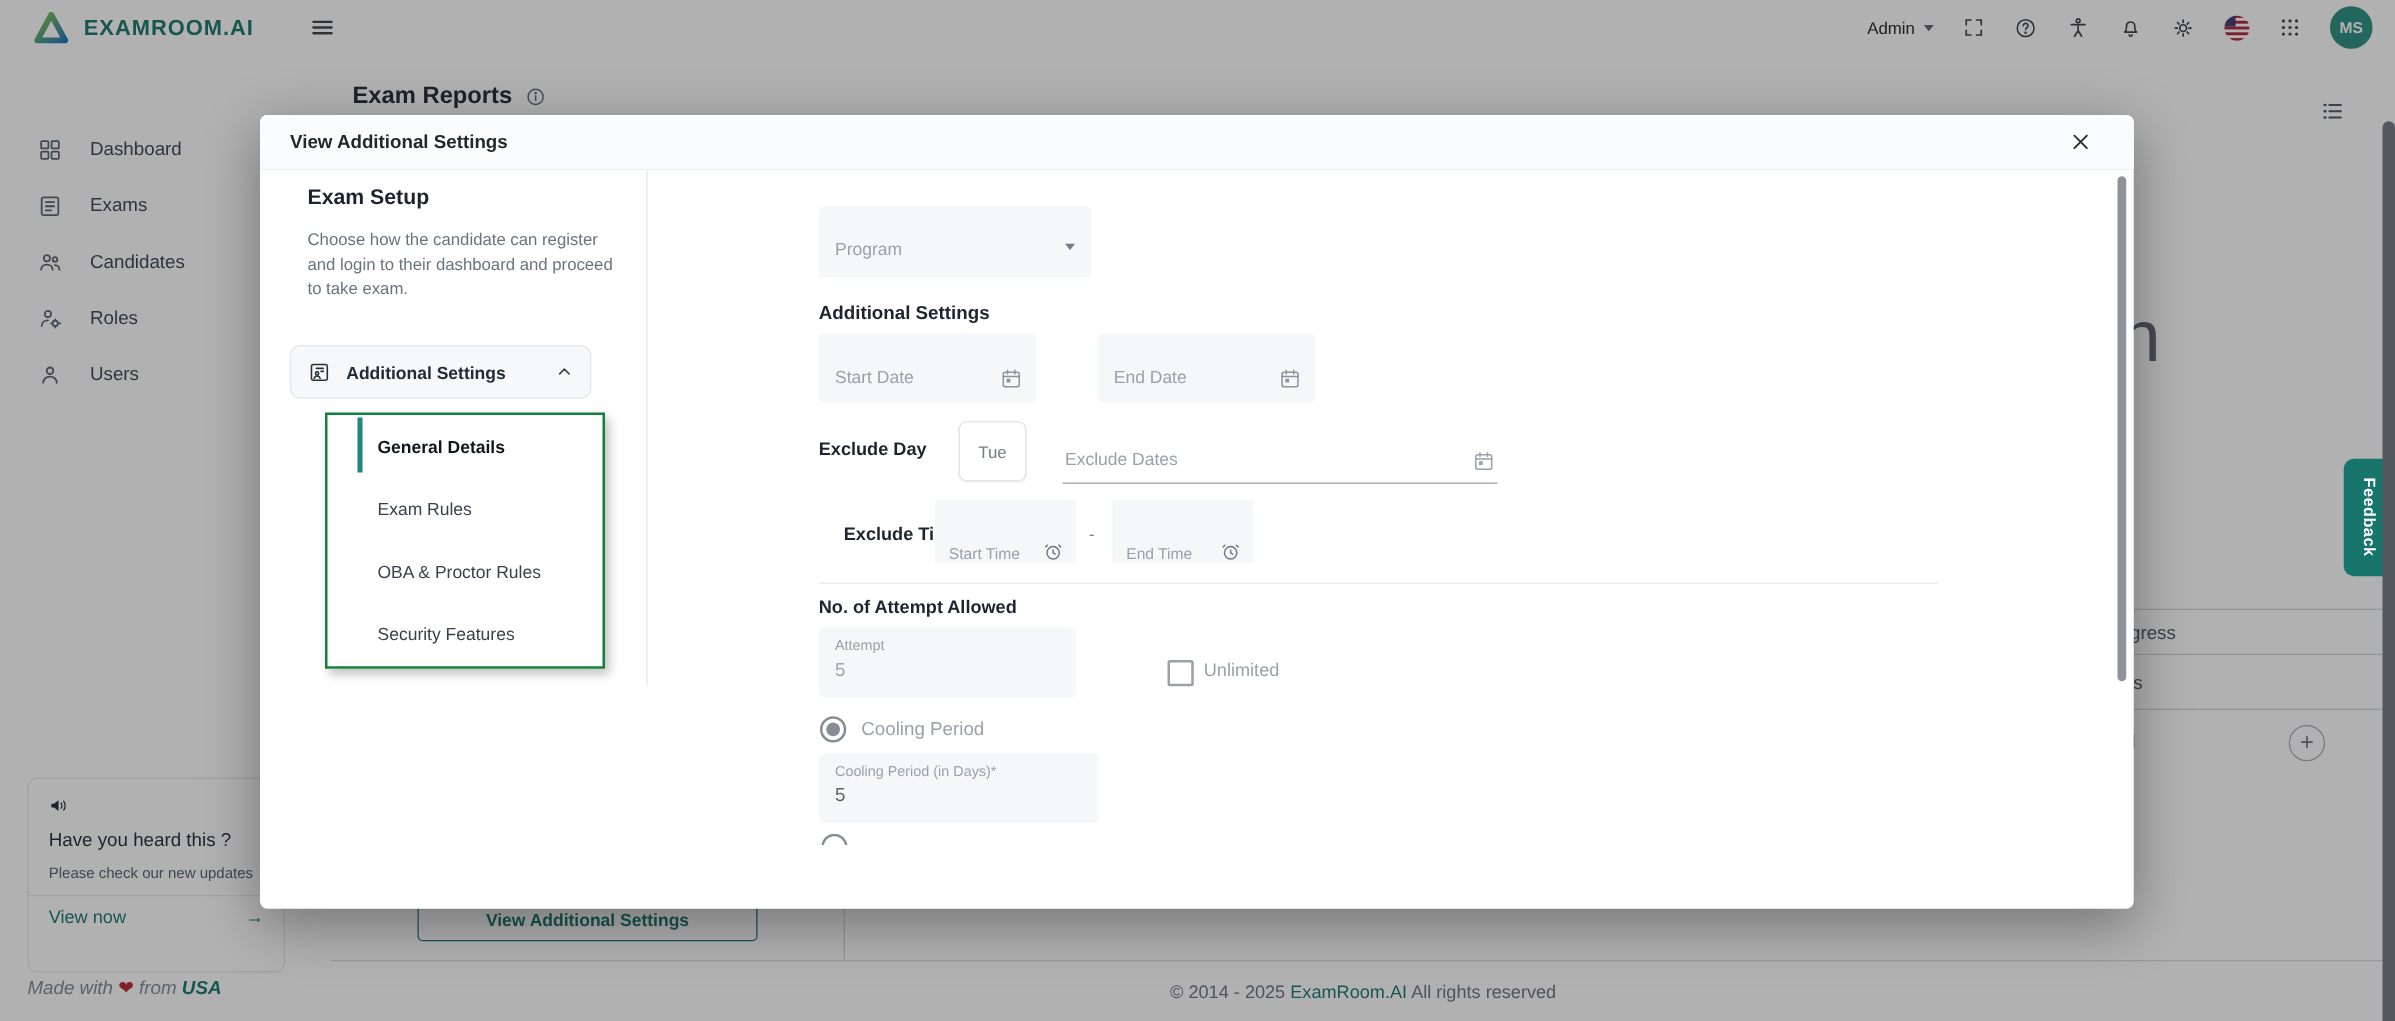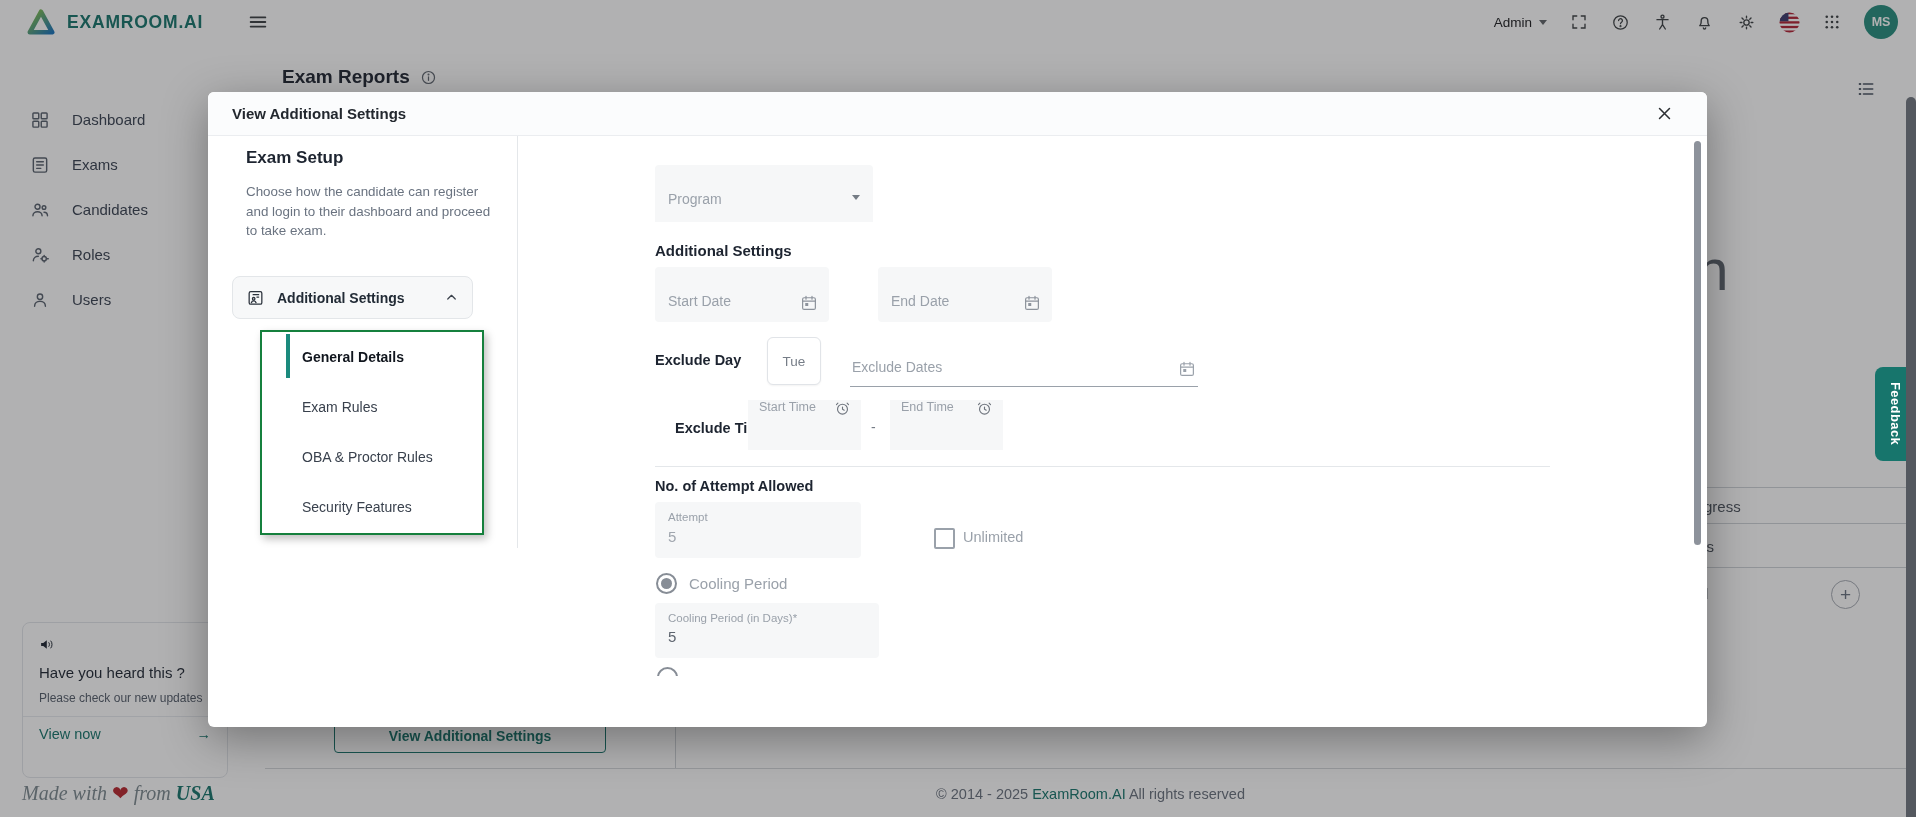--- a/index.html
+++ b/index.html
@@ -29,22 +29,22 @@
   .nav-item.active{background:#17756C;color:#fff;}
   .nav-item.active svg{color:#cfe5e1;}
 
   .notif-card{position:absolute;left:22px;top:578px;width:206px;height:156px;border:1px solid #e3e6ea;
               border-radius:8px;background:#fff;box-sizing:border-box;padding:13px 16px 0;}
   .notif-title{font-size:15px;color:#1f2733;margin-top:11px;}
   .notif-sub{font-size:12px;color:#555e6b;margin-top:10px;white-space:nowrap;}
   .notif-div{border-top:1px solid #e7eaee;margin:11px -16px 0;}
   .notif-action{display:flex;justify-content:space-between;align-items:center;padding:9px 0;
                 color:#17756C;font-size:14.5px;}
-  .made-with{position:absolute;left:22px;top:737px;font-family:Liberation Serif, serif;font-style:italic;
-             font-size:20px;color:#7d8a90;white-space:nowrap;}
+  .made-with{position:absolute;left:22px;top:737px;font-family:Liberation Sans, sans-serif;font-style:italic;
+             font-size:15px;color:#7d8a90;white-space:nowrap;}
   .made-with .heart{color:#b8272e;font-style:normal;}
   .made-with .usa{color:#17756C;font-weight:bold;}
 
   
   .page-title{position:absolute;left:282px;top:66px;font-size:19px;font-weight:600;color:#202633;
               display:flex;align-items:center;gap:10px;z-index:1;}
   .toc-btn{position:absolute;left:1856px;top:79px;color:#4b5563;z-index:1;}
   .big-frag{position:absolute;left:1664px;top:236px;font-size:58px;color:#5d646e;font-weight:500;z-index:1;}
   .tline{position:absolute;background:#cfd3d8;height:1px;width:668px;left:1240px;z-index:1;}
   .tfrag{position:absolute;font-size:15px;color:#4e555f;z-index:1;}
@@ -96,21 +96,21 @@
   .sel-caret{position:absolute;right:13px;bottom:22px;border-top-color:#757c85;}
   .sec-h{position:absolute;left:447px;top:106px;font-size:15px;font-weight:bold;color:#1d2430;}
   .lbl-bold{position:absolute;font-size:14.5px;font-weight:bold;color:#1d2430;}
   .chip{position:absolute;left:559px;top:201px;width:54px;height:48px;background:#fff;
         border:1px solid #e1e4e8;border-radius:6px;display:flex;align-items:center;justify-content:center;
         font-size:13.5px;color:#767d87;box-shadow:0 1px 2px rgba(0,0,0,.05);box-sizing:border-box;}
   .udline{position:absolute;left:642px;top:210px;width:348px;height:40px;border-bottom:1px solid #9aa1aa;}
   .udline .ph{position:absolute;left:2px;bottom:11px;font-size:14px;color:#9aa1aa;}
   .udline .cal{position:absolute;right:2px;bottom:8px;color:#9aa1aa;}
   .tfield{position:absolute;top:264px;width:113px;height:50px;background:#f6f7f8;display:flex;
-          align-items:flex-start;justify-content:space-between;padding:0 10px 0 11px;box-sizing:border-box;
+          align-items:flex-end;justify-content:space-between;padding:0 10px 0 11px;box-sizing:border-box;
           color:#9aa1aa;font-size:12.5px;}
   .dash{position:absolute;left:663px;top:283px;color:#767d87;font-size:14px;}
   .hdiv{position:absolute;left:447px;top:330px;width:895px;height:1px;background:#e4e7ea;}
   .att-field{left:447px;top:366px;width:206px;height:56px;}
   .flabel{position:absolute;left:13px;top:9px;font-size:11.5px;color:#9aa1aa;}
   .fvalue{position:absolute;left:13px;top:26px;font-size:15px;color:#a0a6ae;}
   .cb{position:absolute;left:726px;top:392px;width:17px;height:17px;border:2px solid #9aa1aa;
       border-radius:2px;box-sizing:content-box;cursor:pointer;}
   .cb-label{position:absolute;left:755px;top:393px;font-size:14.5px;color:#9aa1aa;}
   .radio{position:absolute;left:448px;top:437px;width:17px;height:17px;border:2px solid #878d96;

